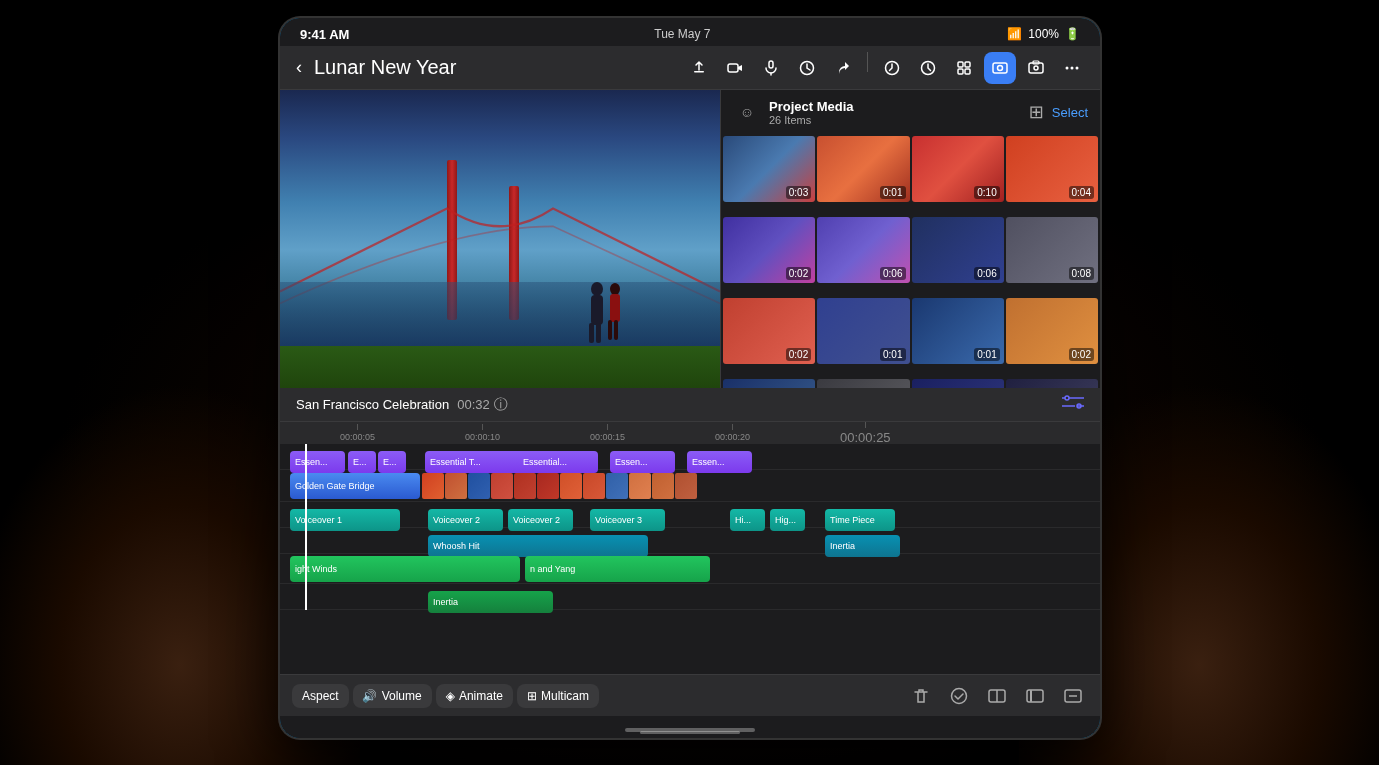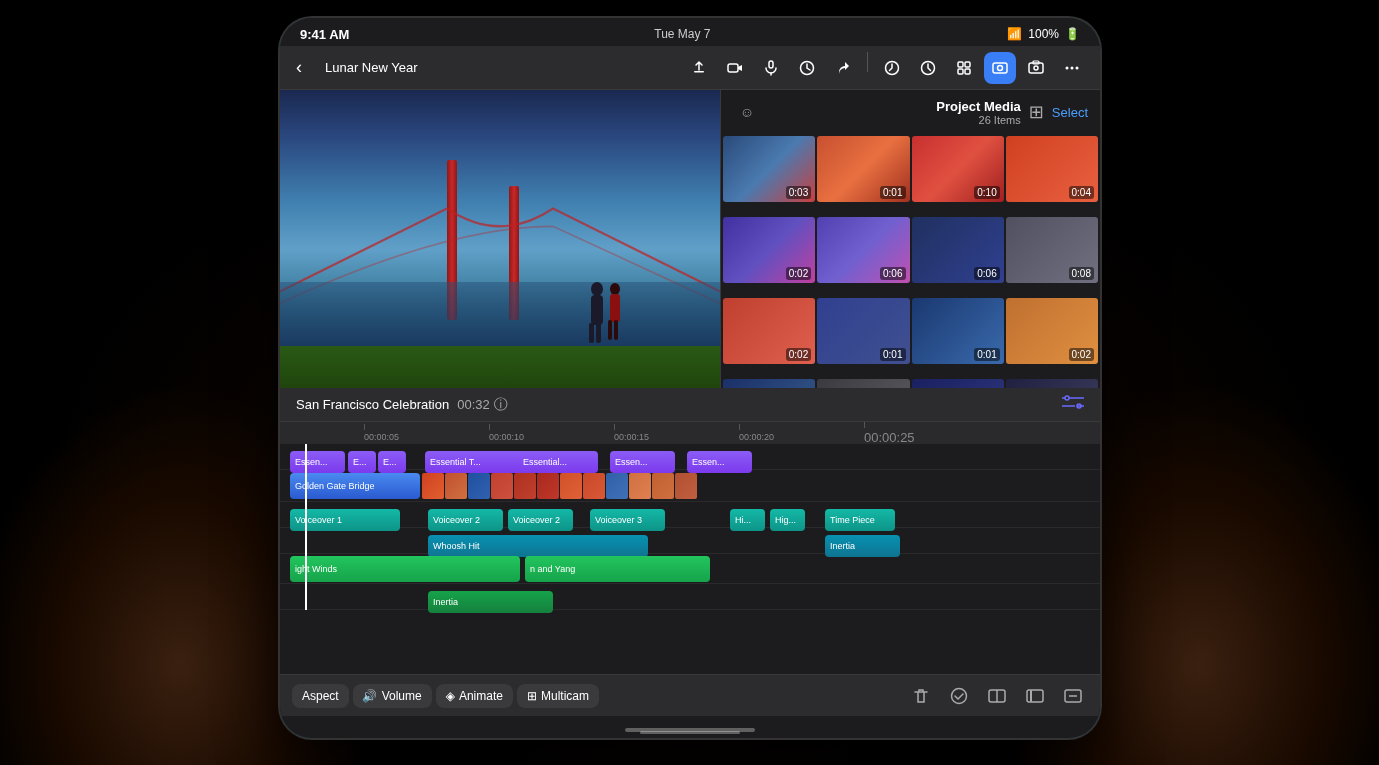--- a/index.html
+++ b/index.html
@@ -21,21 +21,21 @@
     }
 
     
     .ipad {
       position: absolute;
       top: 18px;
       left: 280px;
       width: 820px;
       height: 720px;
       background: #0369a1;
-      border-radius: 32px;
+      border-radius: 20px;
       box-shadow: 0 0 0 2px #333, 0 20px 60px rgba(0,0,0,0.8);
       overflow: hidden;
       z-index: 10;
     }
 
     .ipad-screen {
       position: absolute;
       top: 0; left: 0; right: 0; bottom: 0;
       background: #1c1c1e;
       border-radius: 20px;
@@ -81,24 +81,23 @@
       border-bottom: 1px solid #3a3a3c;
     }
     .toolbar-back {
       color: #fff;
       font-size: 18px;
       cursor: pointer;
       padding: 4px;
     }
     .toolbar-title {
       color: #fff;
-      font-size: 13px;
+      font-size: 20px;
       font-weight: 500;
       flex: 1;
-      margin-left: 11px;
     }
     .toolbar-icons {
       display: flex;
       gap: 4px;
       margin-left: auto;
     }
     .toolbar-icon-btn {
       width: 32px;
       height: 32px;
       border-radius: 8px;
@@ -203,21 +202,21 @@
       background: transparent;
       display: flex;
       align-items: center;
       justify-content: center;
       color: #aaa;
       font-size: 14px;
       cursor: pointer;
     }
     .media-title-block {
       flex: 1;
-      text-align: right;
+      text-align: left;
     }
     .media-title {
       color: #fff;
       font-size: 13px;
       font-weight: 600;
     }
     .media-count {
       color: #aaa;
       font-size: 11px;
     }
@@ -306,22 +305,21 @@
       align-items: center;
       padding: 0 10px;
       overflow: hidden;
     }
     .ruler-mark {
       position: absolute;
       color: #888;
       font-size: 10px;
       display: flex;
       flex-direction: column;
-      align-items: flex-start;
-      margin-left: 24px;
+      align-items: center;
     }
     .ruler-line {
       width: 1px;
       height: 6px;
       background: #555;
       margin-bottom: 2px;
     }
 
     
     .clip-purple { background: linear-gradient(180deg, #8b5cf6, #7c3aed); }

